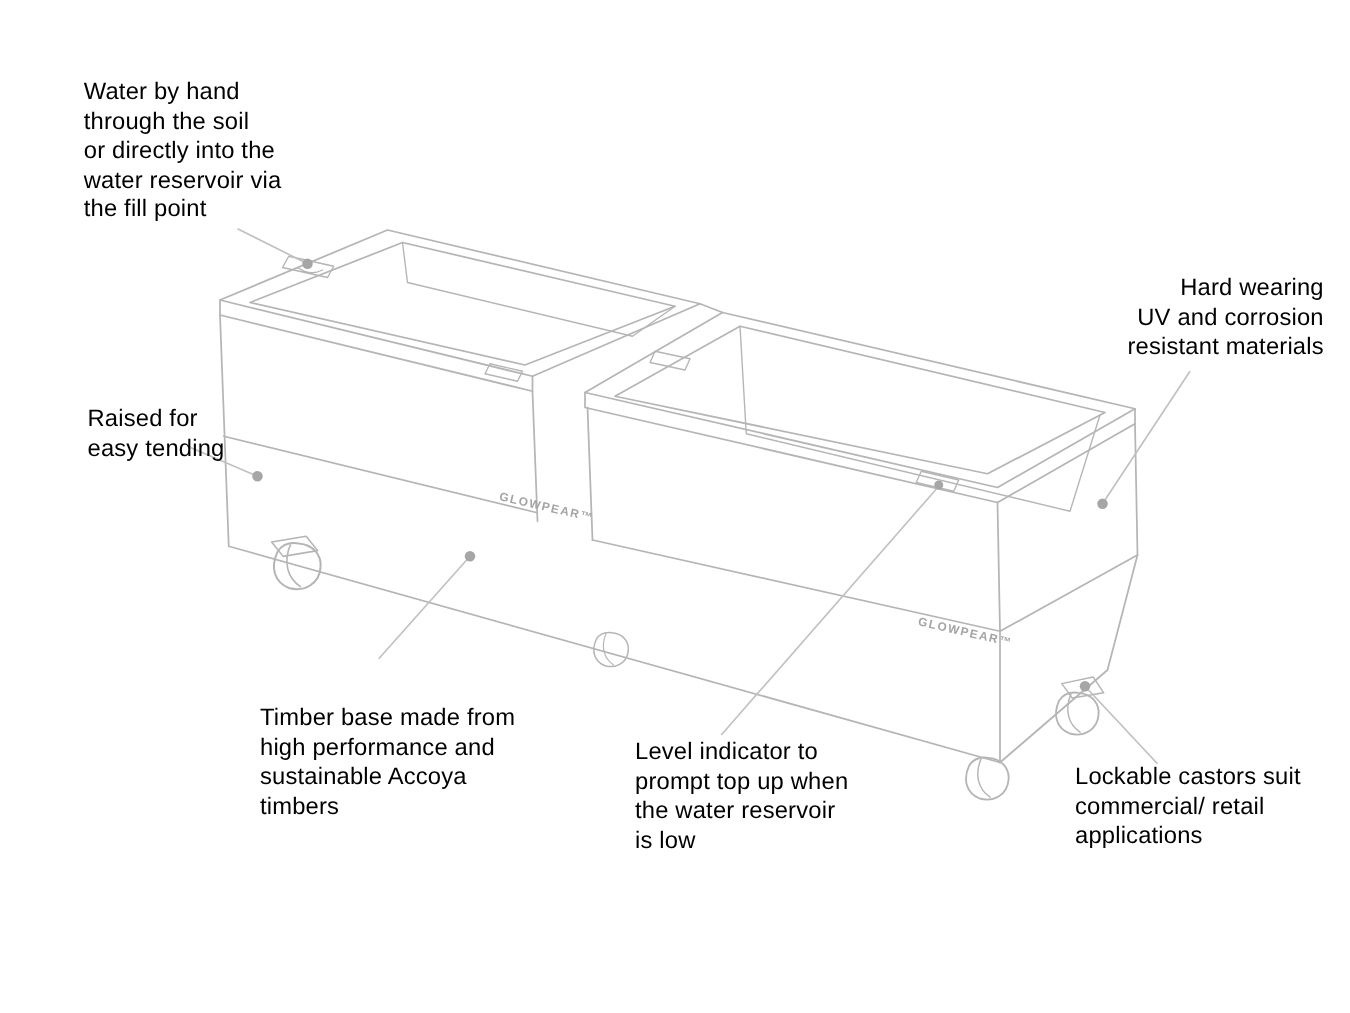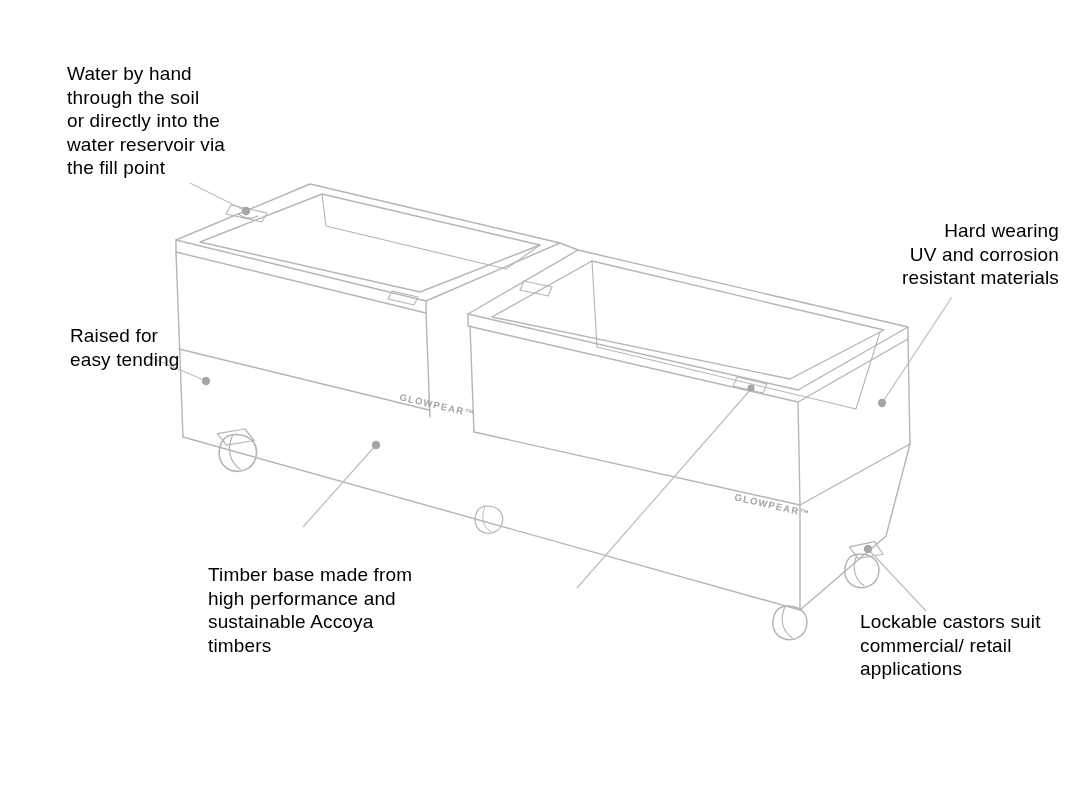--- a/index.html
+++ b/index.html
@@ -119,18 +119,22 @@
 resistant materials</div>
 
   <div class="note" style="left:38px;top:324px;margin-left:32px;">Raised for
 easy tending</div>
 
   <div class="note" style="left:208px;top:531px;margin-top:32px;">Timber base made from
 high performance and
 sustainable Accoya
 timbers</div>
 
+  <div class="note" style="left:508px;top:590px;">Level indicator to
+prompt top up when
+the water reservoir
+is low</div>
 
   <div class="note" style="left:860px;top:610px;">Lockable castors suit
 commercial/ retail
 applications</div>
 
 </div>
 
 </body></html>

